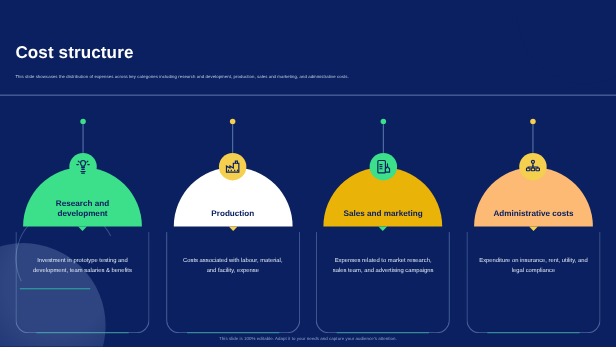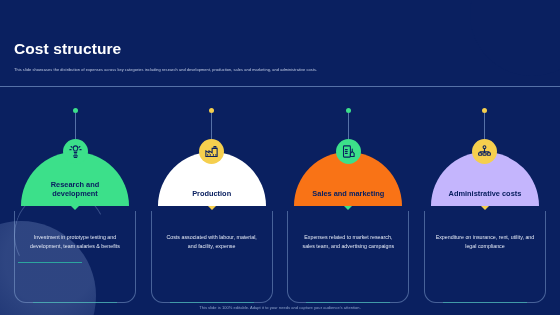--- a/index.html
+++ b/index.html
@@ -299,21 +299,21 @@
     <div class="node-dot" style="background:#3ce08a"></div>
     <div class="stem"></div>
     <div class="icon-badge" style="background:#3ce08a">
       <svg width="15" height="15" viewBox="0 0 24 24" fill="none" stroke="#0a2060" stroke-width="1.7" stroke-linecap="round">
         <rect x="4" y="3" width="11" height="18" rx="1.4"></rect>
         <path d="M7 9h3M7 12h3M7 15h3"></path>
         <path d="M15 15l3-3 3 3v5h-6z"></path>
         <path d="M18 12V8"></path>
       </svg>
     </div>
-    <div class="dome" style="background:#f97316">
+    <div class="dome" style="background:#eab308">
       <div class="dome-label">Sales and marketing</div>
       <div class="notch" style="border-top:4px solid #3ce08a"></div>
     </div>
     <div class="card">
       <div class="card-text">Expenses related to market research, sales team, and advertising campaigns</div>
     </div>
   </div>
 
   <div class="pillar">
     <div class="node-dot" style="background:#f5cf4e"></div>
@@ -321,21 +321,21 @@
     <div class="icon-badge" style="background:#f5cf4e">
       <svg width="15" height="15" viewBox="0 0 24 24" fill="none" stroke="#0a2060" stroke-width="1.7" stroke-linecap="round">
         <circle cx="12" cy="5" r="2.2"></circle>
         <path d="M12 7.2v3.3M5 14v-1.5h14V14"></path>
         <path d="M12 10.5V14"></path>
         <rect x="2.6" y="14" width="5" height="4" rx="0.8"></rect>
         <rect x="9.5" y="14" width="5" height="4" rx="0.8"></rect>
         <rect x="16.4" y="14" width="5" height="4" rx="0.8"></rect>
       </svg>
     </div>
-    <div class="dome" style="background:#c4b5fd">
+    <div class="dome" style="background:#fdba74">
       <div class="dome-label">Administrative costs</div>
       <div class="notch" style="border-top:4px solid #f5cf4e"></div>
     </div>
     <div class="card">
       <div class="card-text">Expenditure on insurance, rent, utility, and legal compliance</div>
     </div>
   </div>
 
 </div>
 

